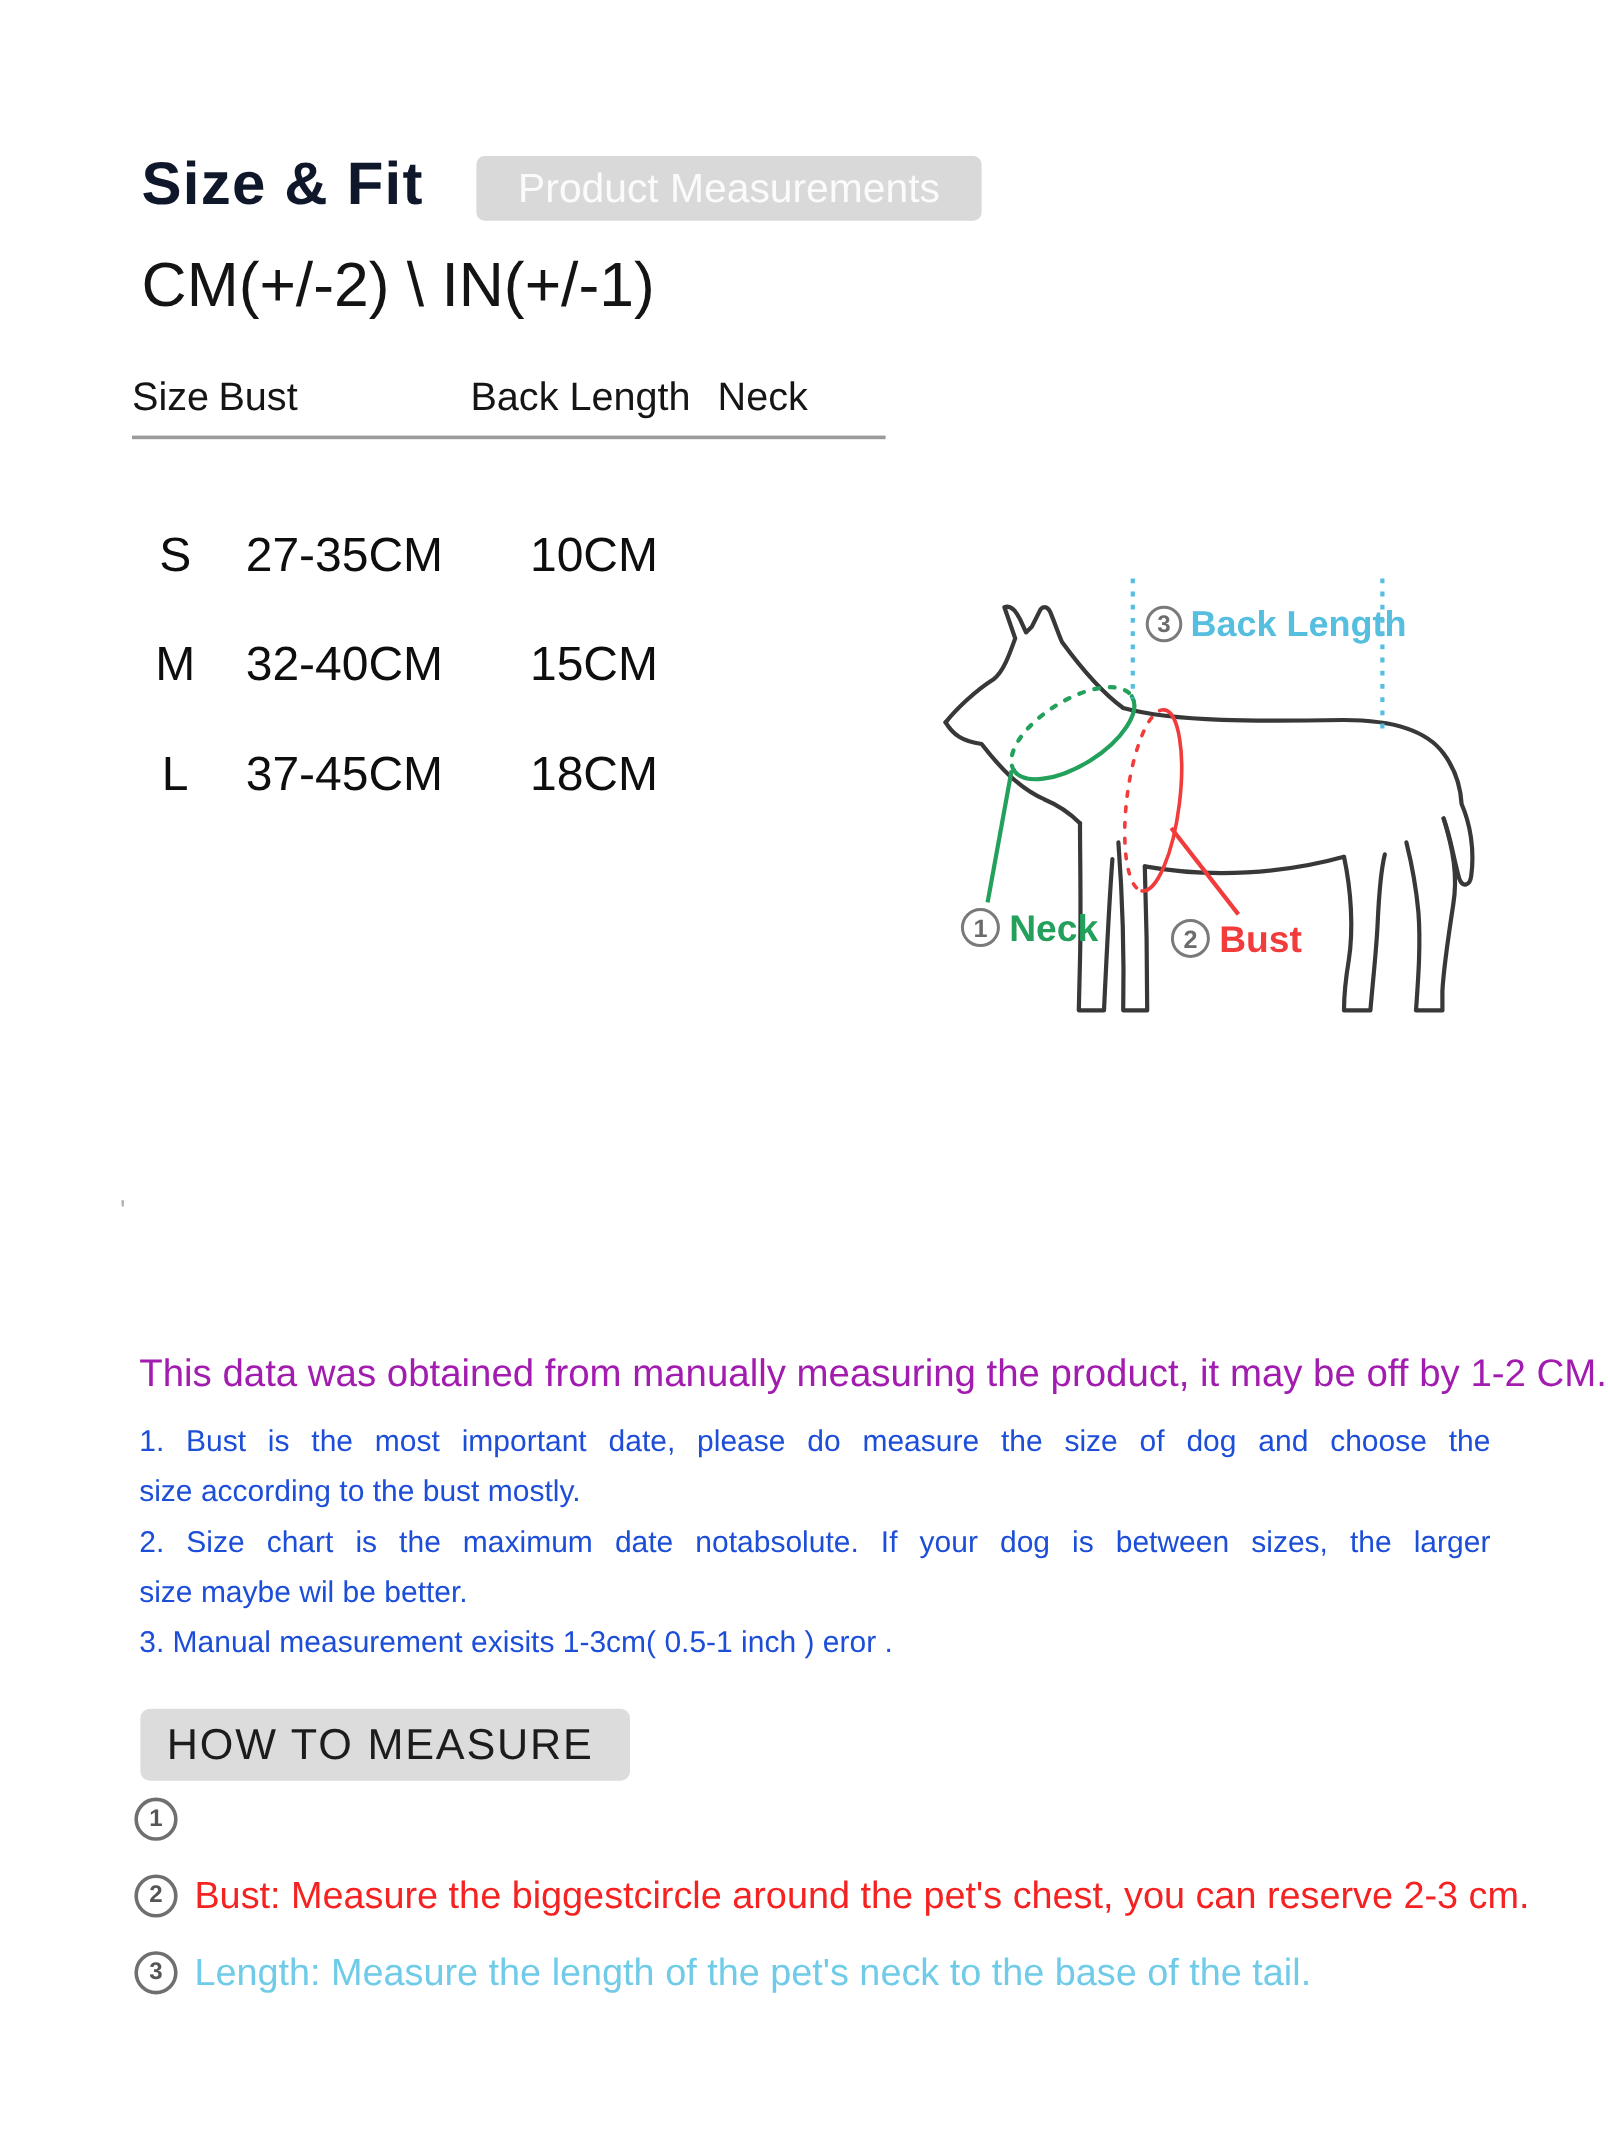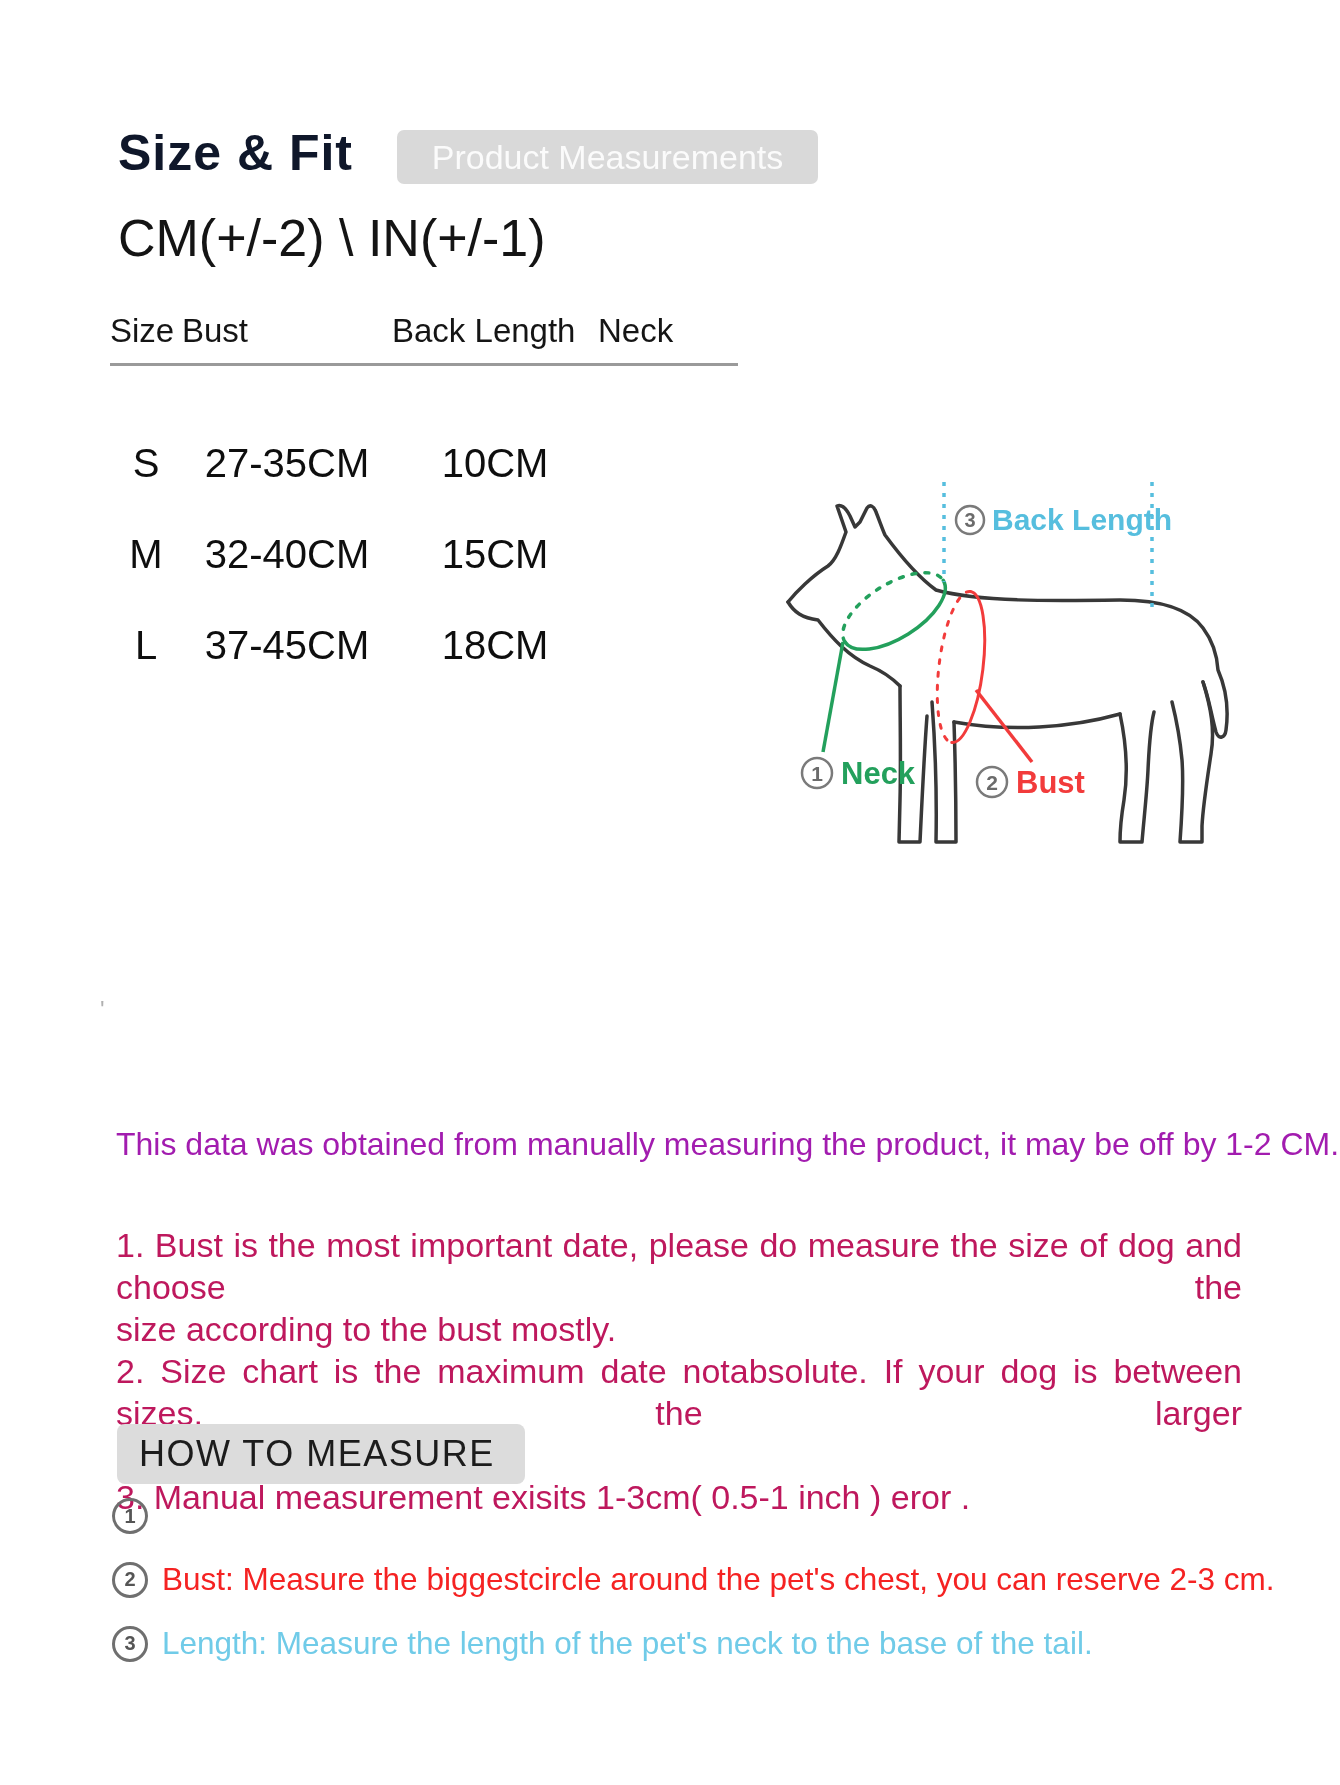--- a/index.html
+++ b/index.html
@@ -20,21 +20,21 @@
   .rule{margin-top:13px;border-top:3px solid #9a9a9a;}
   .tbody{margin-top:52px;}
   .trow{height:91px;align-items:center;}
   .trow div{font-size:40px;text-align:center;color:#0e0e0e;}
   
   .diagram{left:770px;top:470px;}
   
   .stray{left:100px;top:996px;font-size:24px;color:#b0b0b0;}
   
   .disclaimer{left:116px;top:1126px;font-size:32px;color:#a21caf;}
-  .notes{left:116px;top:1224px;width:1126px;font-size:34px;color:#be185d;}
+  .notes{left:116px;top:1180px;width:1126px;font-size:25px;color:#1d4ed8;}
   .notes .line{line-height:42px;}
   .notes .j{text-align:justify;text-align-last:justify;}
   
   .howto{left:117px;top:1424px;background:#dcdcdc;border-radius:8px;
          padding:9px 30px 9px 22px;font-size:36px;color:#1c1c1c;letter-spacing:1.5px;}
   .steps{left:112px;top:1498px;}
   .step{display:flex;align-items:center;margin-bottom:27px;font-size:31.5px;font-weight:500;}
   .circ{width:30px;height:30px;border:3px solid #6f6f6f;border-radius:50%;color:#555;
         font-size:20px;font-weight:bold;display:flex;align-items:center;justify-content:center;
         margin-right:14px;flex:0 0 auto;}

